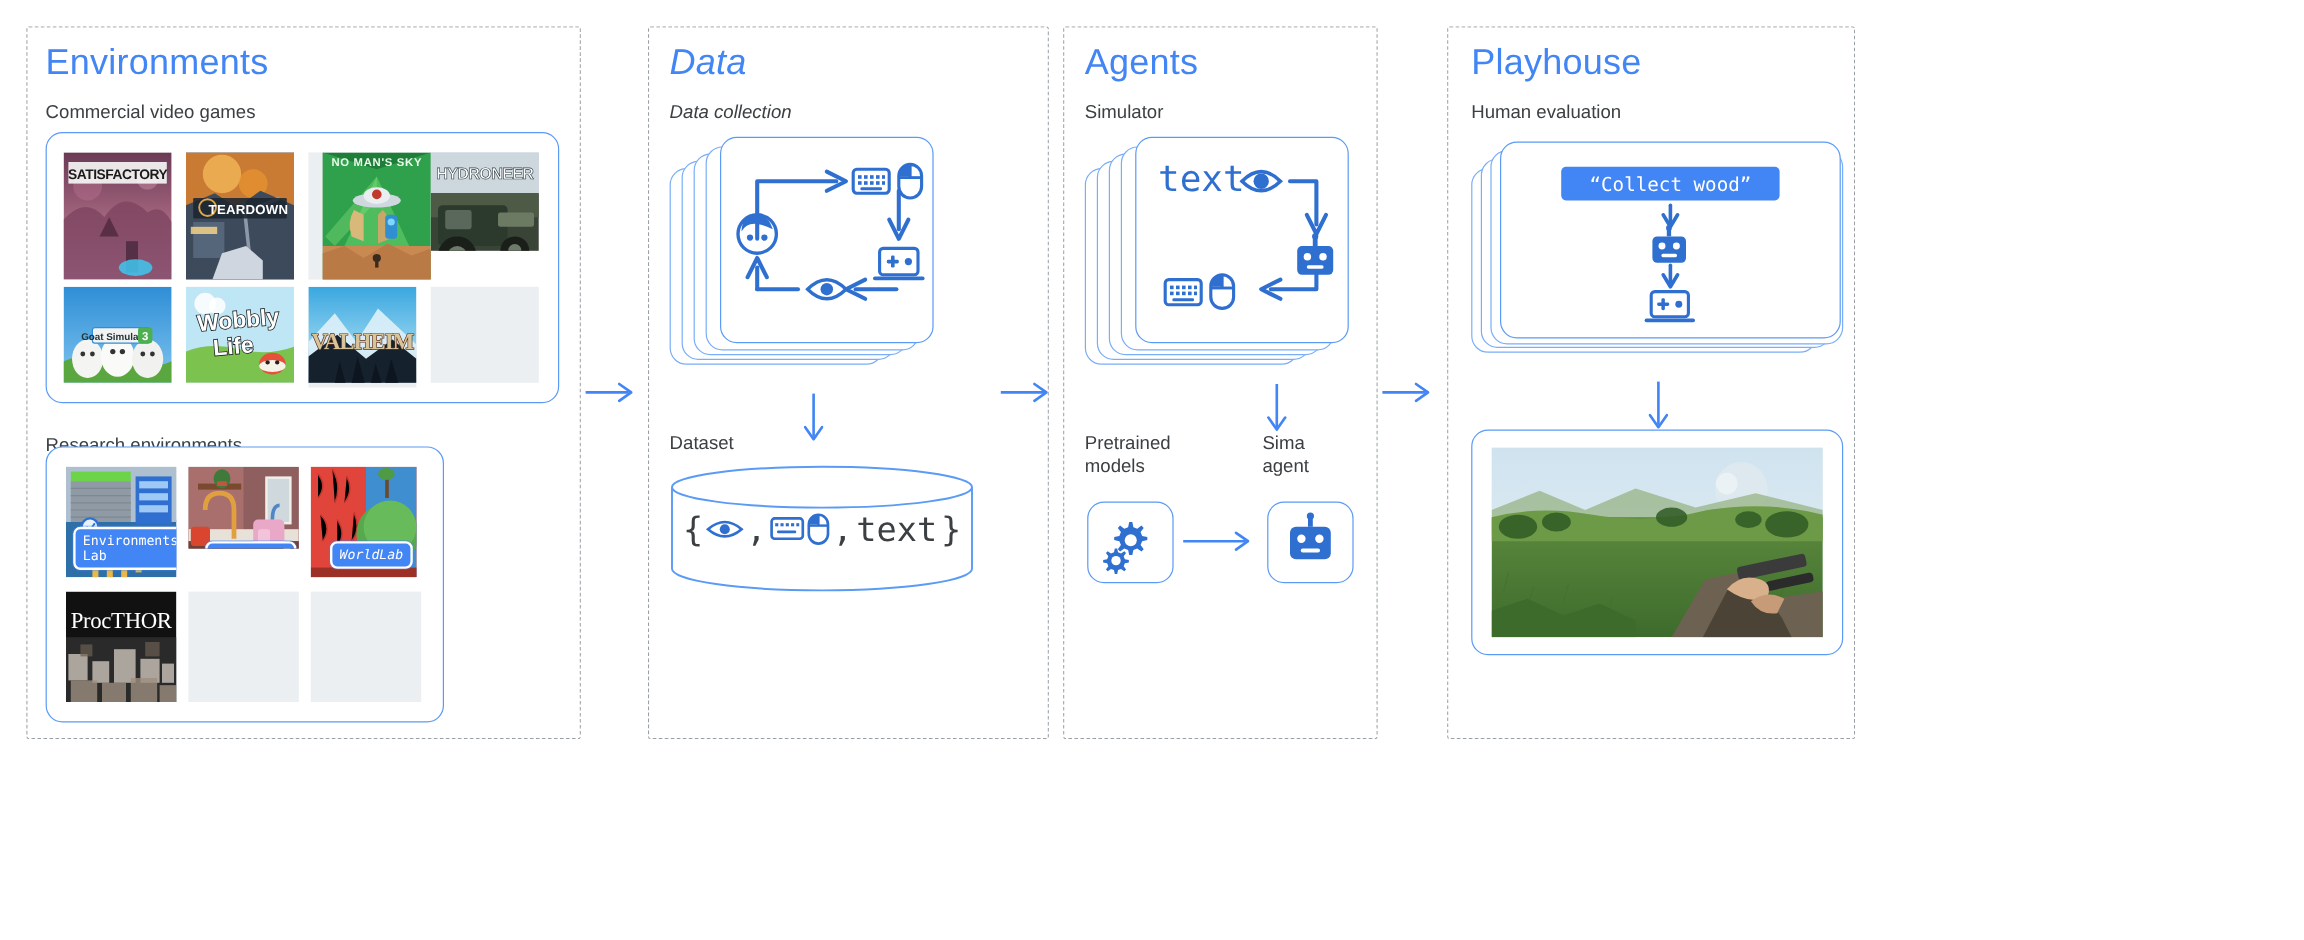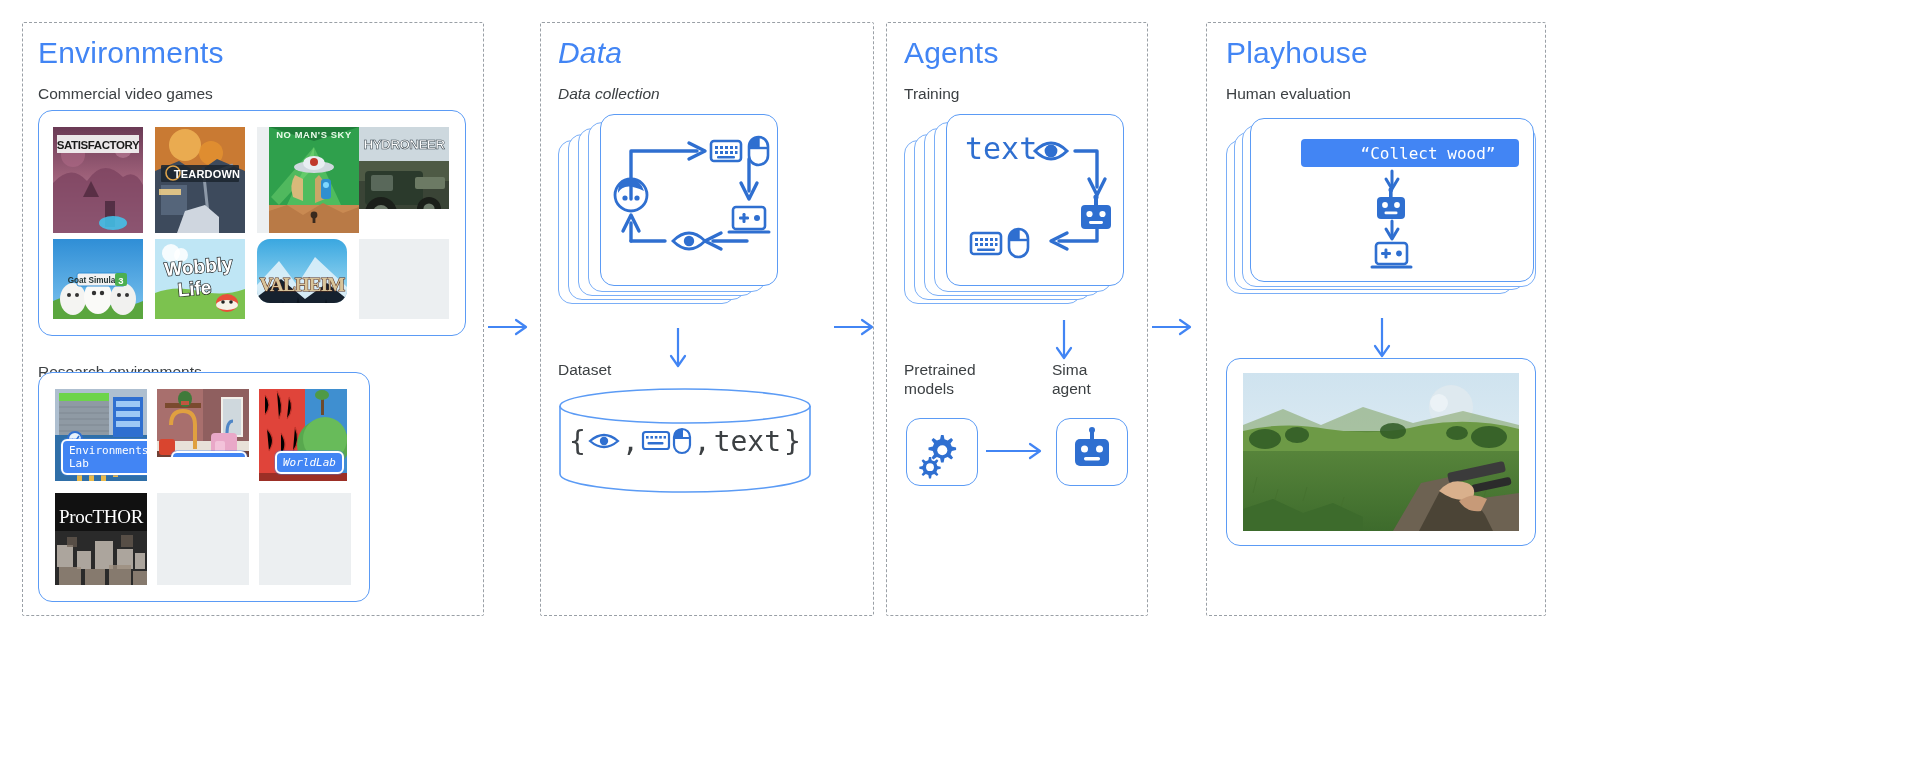--- a/index.html
+++ b/index.html
@@ -30,21 +30,21 @@
   .mono{font-family:"DejaVu Sans Mono",monospace;}
 
   .caption{position:absolute;color:#3c4043;font-size:15.5px;line-height:19px;}
 
   .chiplabel{position:absolute;background:#4285f4;color:#fff;border:2px solid #ffffff;border-radius:6px;
              font-family:"DejaVu Sans Mono",monospace;font-size:11px;line-height:13px;padding:3px 6px;
              box-shadow:0 0 0 1px rgba(66,133,244,.35);white-space:pre-line;}
 
   .prompt-chip{position:absolute;background:#4285f4;color:#fff;border-radius:4px;
                font-family:"DejaVu Sans Mono",monospace;font-size:16px;
-               display:flex;align-items:center;justify-content:center;padding-left:36px;}
+               display:flex;align-items:center;justify-content:center;}
 
   svg{display:block;overflow:visible;}
 </style>
 </head>
 <body>
 
 <div class="board">
 
   <div class="col-frame" style="left:22px;top:22px;width:460px;height:592px;"></div>
   <div class="col-frame" style="left:540px;top:22px;width:332px;height:592px;"></div>
@@ -168,21 +168,21 @@
         <circle cx="26" cy="16" r="7" fill="#fff" opacity=".85"></circle>
         <text x="44" y="34" font-family="'Liberation Sans',sans-serif" font-size="19" font-weight="bold" fill="#ffffff" stroke="#1a1a1a" stroke-width="1.3" paint-order="stroke" text-anchor="middle" transform="rotate(-5 44 34)">Wobbly</text>
         <text x="40" y="56" font-family="'Liberation Sans',sans-serif" font-size="19" font-weight="bold" fill="#ffffff" stroke="#1a1a1a" stroke-width="1.3" paint-order="stroke" text-anchor="middle" transform="rotate(-5 40 56)">Life</text>
         <ellipse cx="72" cy="64" rx="11" ry="9" fill="#e8503a"></ellipse>
         <ellipse cx="72" cy="66" rx="11" ry="5" fill="#f6f2e8"></ellipse>
         <circle cx="68" cy="63" r="1.8" fill="#222"></circle>
           <circle cx="76" cy="63" r="1.8" fill="#222"></circle>
       </svg>
     </div>
 
-    <div class="thumb" style="left:218px;top:128px;width:90px;height:64px;border-radius:13px;">
+    <div class="thumb" style="left:218px;top:128px;width:90px;height:84px;">
       <svg width="90" height="80" viewBox="0 0 90 80">
         <defs>
             <linearGradient id="valg" x1="0" y1="0" x2="0" y2="1">
           <stop offset="0" stop-color="#3aa7e0"></stop>
               <stop offset=".6" stop-color="#8fd2ef"></stop>
           <stop offset="1" stop-color="#1b2a3a"></stop>
             </linearGradient>
           </defs>
         <rect width="90" height="80" fill="url(#valg)"></rect>
         <path d="M0 46 L22 22 L40 46 L58 18 L90 48 L90 80 L0 80Z" fill="#dff1fa" opacity=".9"></path>
@@ -432,21 +432,21 @@
 
   <div class="arrow-h" style="left:834px;top:318px;">
     <svg width="46" height="18" viewBox="0 0 46 18">
       <path d="M0 9 H36" stroke="#4285f4" stroke-width="2.2" fill="none"></path>
       <path d="M28 2 L38 9 L28 16" stroke="#4285f4" stroke-width="2.2" fill="none" stroke-linecap="round" stroke-linejoin="round"></path>
     </svg>
   </div>
 
   <div class="col" style="left:904px;top:38px;width:230px;">
     <div class="col-title">Agents</div>
-    <div class="col-sub">Training</div>
+    <div class="col-sub">Simulator</div>
   </div>
 
   <div class="deck" style="left:904px;top:114px;width:226px;height:190px;">
     <div class="sheet" style="left:0px;top:26px;width:176px;height:162px;"></div>
     <div class="sheet" style="left:10px;top:20px;width:176px;height:164px;"></div>
     <div class="sheet" style="left:20px;top:14px;width:176px;height:166px;"></div>
     <div class="sheet" style="left:30px;top:8px;width:176px;height:168px;"></div>
     <div class="sheet front" style="left:42px;top:0px;width:176px;height:170px;">
       <svg width="176" height="170" viewBox="0 0 176 170">
         <text x="18" y="44" class="mono" font-family="'DejaVu Sans Mono',monospace" font-size="30" fill="#2f6fd0">text</text>

